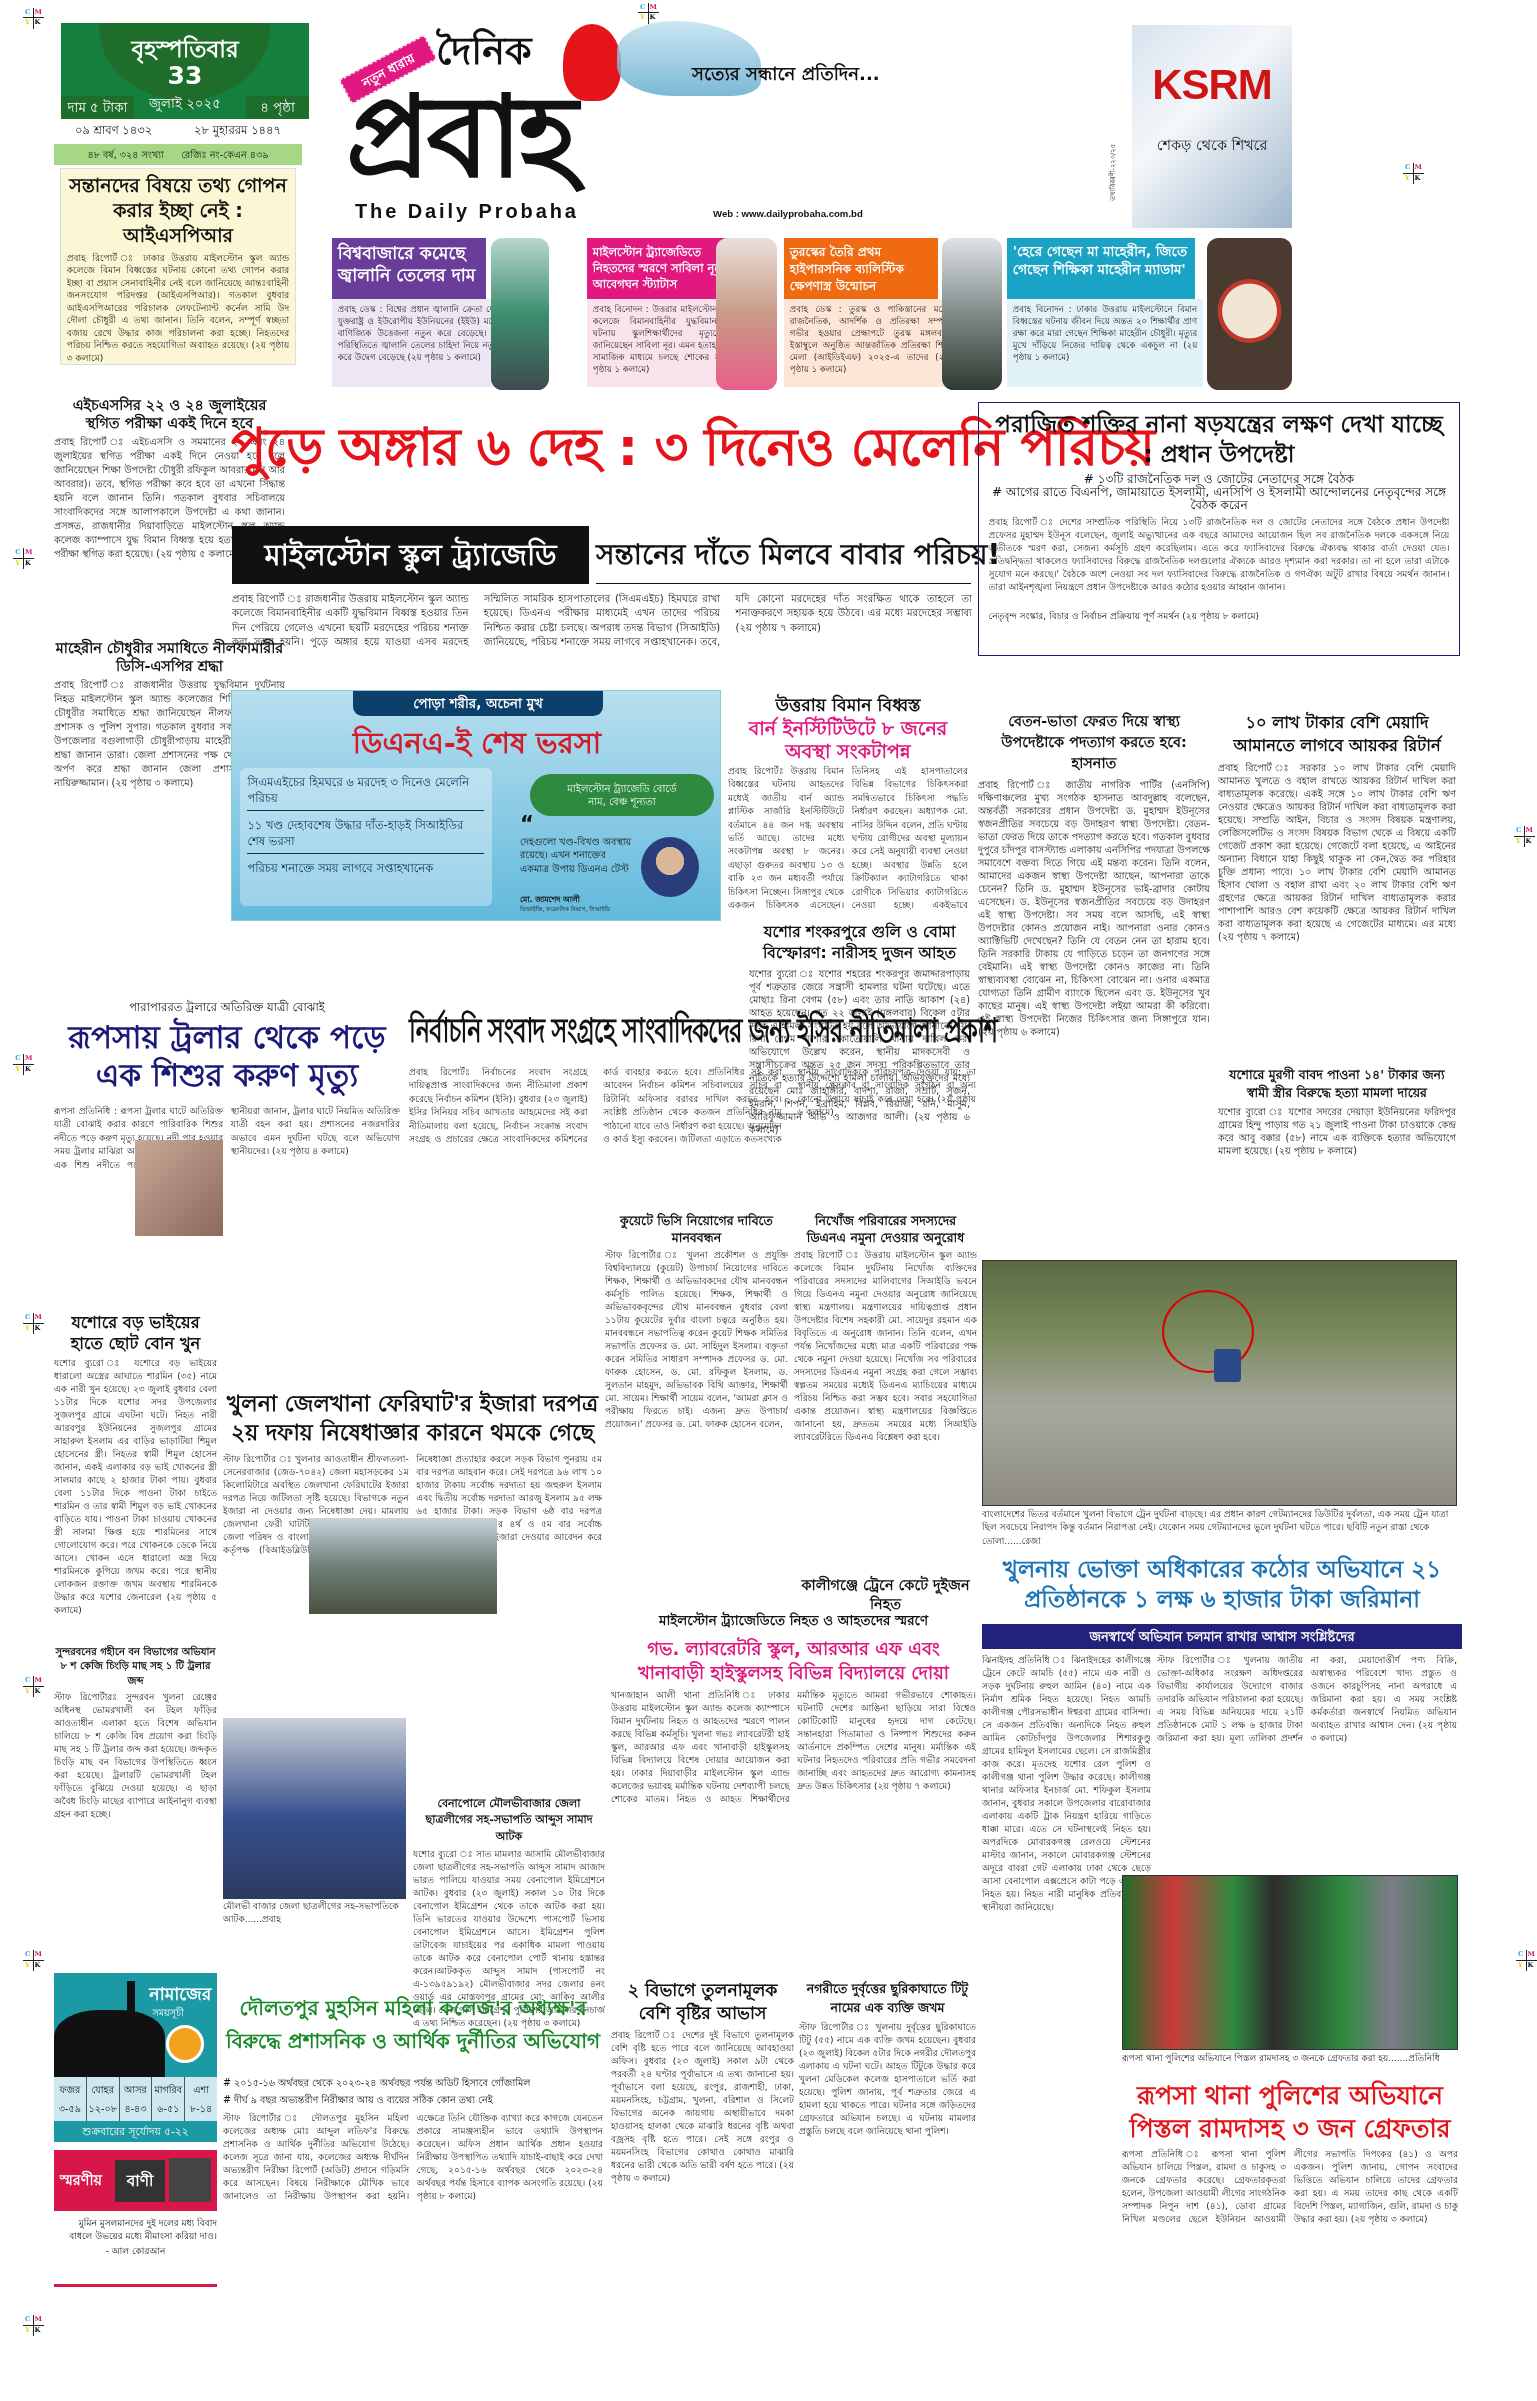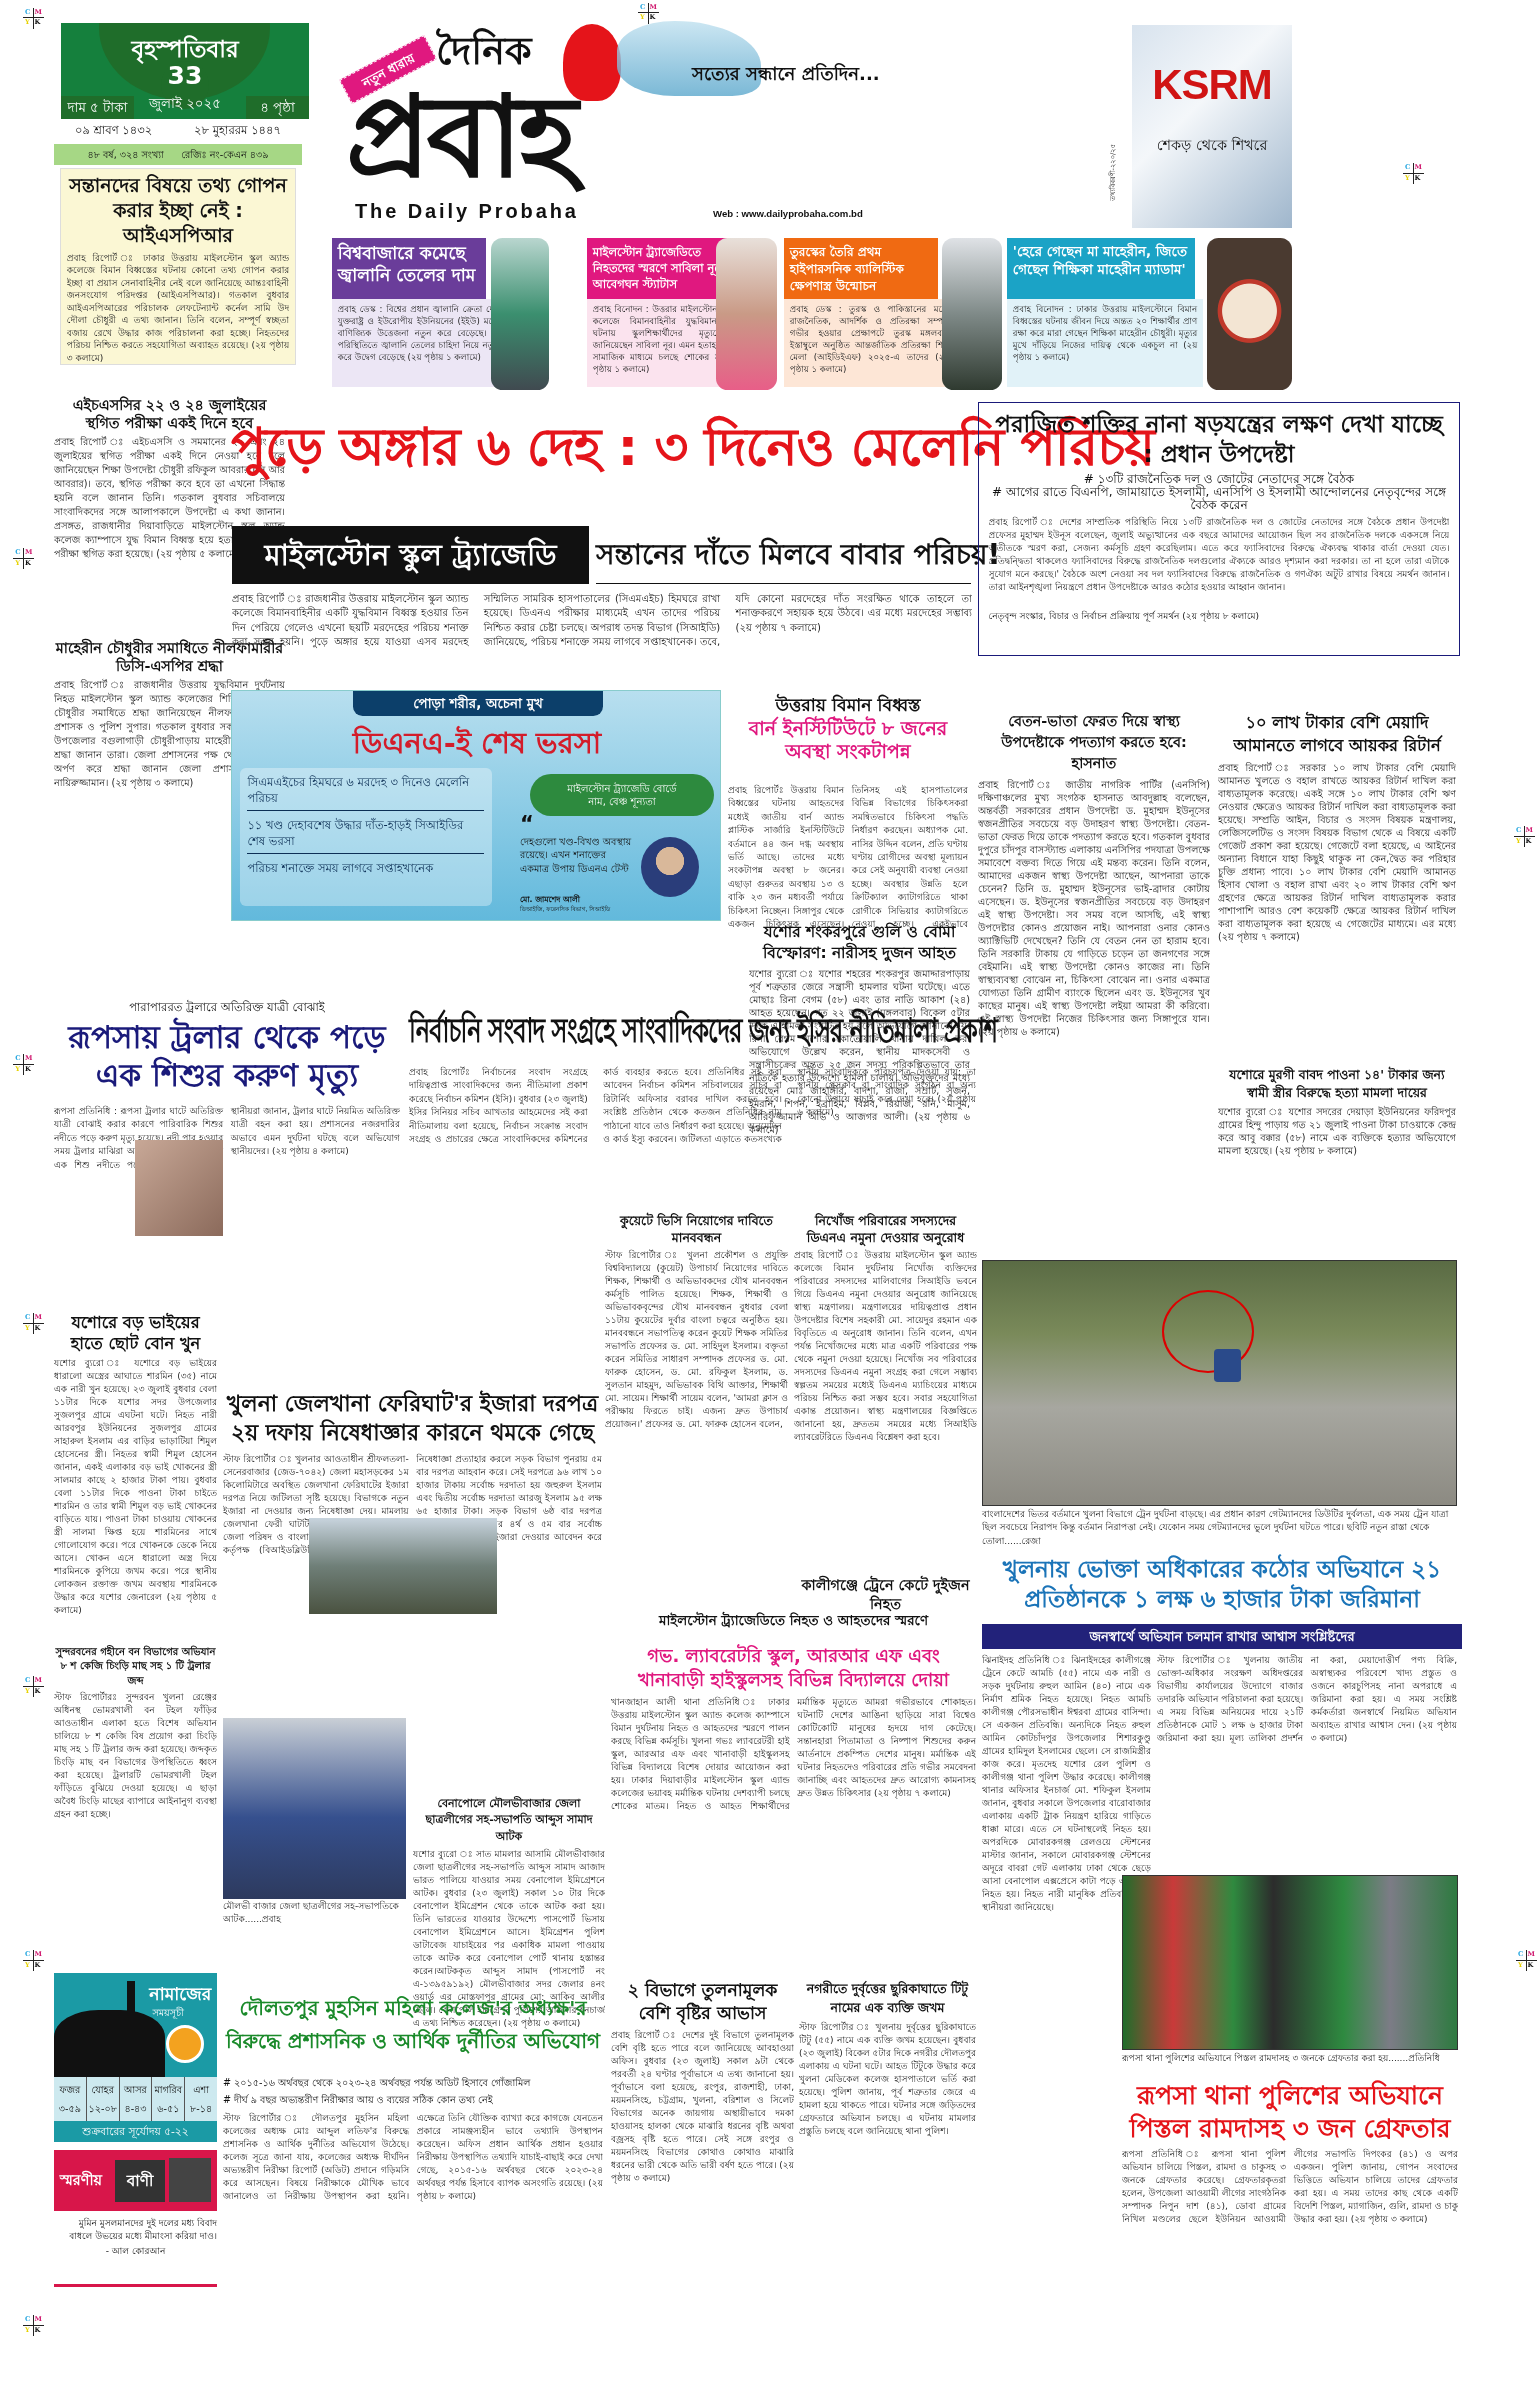--- a/index.html
+++ b/index.html
@@ -174,21 +174,21 @@
   <div style="position:absolute;left:298px;top:83px;width:184px;height:42px;background:#2d8a3e;color:#fff;font-size:10px;line-height:13.4px;padding:7.7px 29px;text-align:center;border-radius:21px">মাইলস্টোন ট্র্যাজেডি বোর্ডে নাম, বেঞ্চ শূন্যতা</div>
   <div style="position:absolute;left:288px;top:121px;font-size:21px;font-weight:bold;color:#111">“</div>
   <div style="position:absolute;left:288px;top:144px;width:115px;font-size:9.6px;line-height:13.4px;color:#111">দেহগুলো খণ্ড-বিখণ্ড অবস্থায় রয়েছে। এখন শনাক্তের একমাত্র উপায় ডিএনএ টেস্ট</div>
   <div style="position:absolute;left:288px;top:202px;font-size:7.7px;font-weight:bold">মো. জামশেদ আলী</div>
   <div style="position:absolute;left:288px;top:213px;font-size:5.8px">ডিআইজি, ফরেনসিক বিভাগ, সিআইডি</div>
   <div class="img" style="position:absolute;left:409px;top:146px;width:58px;height:60px;border-radius:50%;background:radial-gradient(circle at 50% 40%,#d9b89a 0 30%,#2a3d7a 31%)"></div>
 </div>
 
 <div class="abs" style="left:728px;top:696px;width:240px;">
   <div class="hl" style="font-size:17.3px;margin-bottom:1.9px">উত্তরায় বিমান বিধ্বস্ত</div>
-  <div class="hl" style="font-size:19px;color:#e0187f;line-height:23px;margin-bottom:21px">বার্ন ইনস্টিটিউটে ৮ জনের অবস্থা সংকটাপন্ন</div>
+  <div class="hl" style="font-size:19px;color:#e0187f;line-height:23px;margin-bottom:2px">বার্ন ইনস্টিটিউটে ৮ জনের অবস্থা সংকটাপন্ন</div>
   <div class="body-text cols2" style="font-size:9px;line-height:13.4px;height:159px;overflow:hidden;column-gap:7.7px">প্রবাহ রিপোর্টঃ উত্তরায় বিমান বিধ্বস্তের ঘটনায় আহতদের মধ্যেই জাতীয় বার্ন অ্যান্ড প্লাস্টিক সার্জারি ইনস্টিটিউটে বর্তমানে ৪৪ জন দগ্ধ অবস্থায় ভর্তি আছে। তাদের মধ্যে সংকটাপন্ন অবস্থা ৮ জনের। এছাড়া গুরুতর অবস্থায় ১৩ ও বাকি ২৩ জন মধ্যবর্তী পর্যায়ে চিকিৎসা নিচ্ছেন। সিঙ্গাপুর থেকে একজন চিকিৎসক এসেছেন। তিনিসহ এই হাসপাতালের বিভিন্ন বিভাগের চিকিৎসকরা সমন্বিতভাবে চিকিৎসা পদ্ধতি নির্ধারণ করছেন। অধ্যাপক মো. নাসির উদ্দিন বলেন, প্রতি ঘণ্টায় ঘণ্টায় রোগীদের অবস্থা মূল্যায়ন করে সেই অনুযায়ী ব্যবস্থা নেওয়া হচ্ছে। অবস্থার উন্নতি হলে ক্রিটিক্যাল ক্যাটাগরিতে থাকা রোগীকে সিভিয়ার ক্যাটাগরিতে নেওয়া হচ্ছে। একইভাবে সিভিয়ার হিসেবে বিবেচিত রোগীর অবস্থার অবনতি হলে তাকে ক্রিটিক্যাল ক্যাটাগরিতে নেওয়া হচ্ছে।</div>
 </div>
 
 <div class="abs" style="left:978px;top:402px;width:482px;height:254px;border:1.9px solid #1a1a7a;padding:5.8px 9.6px;">
   <div class="hl" style="font-size:23px;line-height:30px">পরাজিত শক্তির নানা ষড়যন্ত্রের লক্ষণ দেখা যাচ্ছে : প্রধান উপদেষ্টা</div>
   <div class="hl" style="font-size:12px;font-weight:normal;margin-top:3.8px"># ১৩টি রাজনৈতিক দল ও জোটের নেতাদের সঙ্গে বৈঠক</div>
   <div class="hl" style="font-size:12px;font-weight:normal;margin-bottom:3.8px"># আগের রাতে বিএনপি, জামায়াতে ইসলামী, এনসিপি ও ইসলামী আন্দোলনের নেতৃবৃন্দের সঙ্গে বৈঠক করেন</div>
   <div class="body-text" style="font-size:9px;line-height:13px;height:94px;overflow:hidden">প্রবাহ রিপোর্ট ঃ দেশের সাম্প্রতিক পরিস্থিতি নিয়ে ১৩টি রাজনৈতিক দল ও জোটের নেতাদের সঙ্গে বৈঠকে প্রধান উপদেষ্টা প্রফেসর মুহাম্মদ ইউনূস বলেছেন, জুলাই অভ্যুত্থানের এক বছরে আমাদের আয়োজন ছিল সব রাজনৈতিক দলকে একসঙ্গে নিয়ে অতীতকে স্মরণ করা, সেজন্য কর্মসূচি গ্রহণ করেছিলাম। এতে করে ফ্যাসিবাদের বিরুদ্ধে ঐক্যবদ্ধ থাকার বার্তা দেওয়া যেত। প্রতিদ্বন্দ্বিতা থাকলেও ফ্যাসিবাদের বিরুদ্ধে রাজনৈতিক দলগুলোর ঐক্যকে আরও দৃশ্যমান করা দরকার। তা না হলে তারা এটাকে সুযোগ মনে করছে।' বৈঠকে অংশ নেওয়া সব দল ফ্যাসিবাদের বিরুদ্ধে রাজনৈতিক ও গণঐক্য অটুট রাখার বিষয়ে সমর্থন জানান। তারা আইনশৃঙ্খলা নিয়ন্ত্রণে প্রধান উপদেষ্টাকে আরও কঠোর হওয়ার আহ্বান জানান।</div>
   <div style="font-size:9px;line-height:13.4px">নেতৃবৃন্দ সংস্কার, বিচার ও নির্বাচন প্রক্রিয়ায় পূর্ণ সমর্থন (২য় পৃষ্ঠায় ৮ কলামে)</div>
 </div>
@@ -247,21 +247,21 @@
   <div class="body-text" style="font-size:9px;line-height:13px;height:279px;overflow:hidden">স্টাফ রিপোর্টারঃ সুন্দরবন খুলনা রেঞ্জের অধিনস্থ ভোমরখালী বন টহল ফাঁড়ির আওতাধীন এলাকা হতে বিশেষ অভিযান চালিয়ে ৮ শ কেজি বিষ প্রয়োগ করা চিংড়ি মাছ সহ ১ টি ট্রলার জব্দ করা হয়েছে। জব্দকৃত চিংড়ি মাছ বন বিভাগের উপস্থিতিতে ধ্বংস করা হয়েছে। ট্রলারটি ভোমরখালী টহল ফাঁড়িতে বুঝিয়ে দেওয়া হয়েছে। এ ছাড়া অবৈধ চিংড়ি মাছের ব্যাপারে আইনানুগ ব্যবস্থা গ্রহন করা হচ্ছে।</div>
 </div>
 
 <div class="abs" style="left:223px;top:1389px;width:379px;">
   <div class="hl" style="font-size:22px;line-height:29px;margin-bottom:5.8px">খুলনা জেলখানা ফেরিঘাট'র ইজারা দরপত্র ২য় দফায় নিষেধাজ্ঞার কারনে থমকে গেছে</div>
   <div class="body-text cols2" style="font-size:9px;line-height:13px;height:183px;overflow:hidden;column-gap:7.7px">স্টাফ রিপোর্টার ঃ খুলনার আওতাধীন শ্রীফলতলা-সেনেরবাজার (জেড-৭০৪২) জেলা মহাসড়কের ১ম কিলোমিটারে অবস্থিত জেলখানা ফেরিঘাটের ইজারা দরপত্র নিয়ে জটিলতা সৃষ্টি হয়েছে। বিভাগকে নতুন ইজারা না দেওয়ার জন্য নিষেধাজ্ঞা দেয়। মামলায় জেলখানা ফেরী ঘাটটির মালিকানা দাবি করছেন জেলা পরিষদ ও বাংলাদেশ অভ্যন্তরীণ নৌপরিবহন কর্তৃপক্ষ (বিআইডব্লিউটিএ)। আদালত আবারও নিষেধাজ্ঞা প্রত্যাহার করলে সড়ক বিভাগ পুনরায় ৫ম বার দরপত্র আহবান করে। সেই দরপত্রে ৯৬ লাখ ১০ হাজার টাকায় সর্বোচ্চ দরদাতা হয় জহুরুল ইসলাম এবং দ্বিতীয় সর্বোচ্চ দরদাতা আরজু ইসলাম ৯৫ লক্ষ ৬৫ হাজার টাকা। সড়ক বিভাগ ৬ষ্ঠ বার দরপত্র আহবান করে ২য় বার ৪র্থ ও ৫ম বার সর্বোচ্চ দরদাতাদের অনুকূলে ইজারা দেওয়ার আবেদন করে (২য় পৃষ্ঠায় ১ কলামে)</div>
   <div class="img" style="position:absolute;left:86px;top:129px;width:188px;height:96px;background:linear-gradient(180deg,#c8d4de,#6f7f78,#4a5240)"></div>
 </div>
 
 <div class="abs" style="left:611px;top:1614px;width:365px;">
-  <div class="hl" style="font-size:13.4px;margin-bottom:15px">মাইলস্টোন ট্র্যাজেডিতে নিহত ও আহতদের স্মরণে</div>
+  <div class="hl" style="font-size:13.4px;margin-bottom:8px">মাইলস্টোন ট্র্যাজেডিতে নিহত ও আহতদের স্মরণে</div>
   <div class="hl" style="font-size:18px;line-height:24px;color:#e0187f;margin-bottom:3.8px">গভ. ল্যাবরেটরি স্কুল, আরআর এফ এবং খানাবাড়ী হাইস্কুলসহ বিভিন্ন বিদ্যালয়ে দোয়া</div>
   <div class="body-text cols2" style="font-size:9px;line-height:13px;height:192px;overflow:hidden;column-gap:7.7px">খানজাহান আলী থানা প্রতিনিধি ঃ ঢাকার উত্তরায় মাইলস্টোন স্কুল অ্যান্ড কলেজ ক্যাম্পাসে বিমান দুর্ঘটনায় নিহত ও আহতদের স্মরণে পালন করছে বিভিন্ন কর্মসূচি। খুলনা গভঃ ল্যাবরেটরী হাই স্কুল, আরআর এফ এবং খানাবাড়ী হাইস্কুলসহ বিভিন্ন বিদ্যালয়ে বিশেষ দোয়ার আয়োজন করা হয়। ঢাকার দিয়াবাড়ীর মাইলস্টোন স্কুল এ্যান্ড কলেজের ভয়াবহ মর্মান্তিক ঘটনায় দেশব্যাপী চলছে শোকের মাতম। নিহত ও আহত শিক্ষার্থীদের মর্মান্তিক মৃত্যুতে আমরা গভীরভাবে শোকাহত। ঘটনাটি দেশের আঙিনা ছাড়িয়ে সারা বিশ্বেও কোটিকোটি মানুষের হৃদয়ে দাগ কেটেছে। সন্তানহারা পিতামাতা ও নিষ্পাপ শিশুদের করুন আর্তনাদে প্রকম্পিত দেশের মানুষ। মর্মান্তিক এই ঘটনার নিহতদেও পরিবারের প্রতি গভীর সমবেদনা জানাচ্ছি এবং আহতদের দ্রুত আরোগ্য কামনাসহ দ্রুত উন্নত চিকিৎসার (২য় পৃষ্ঠায় ৭ কলামে)</div>
 </div>
 
 <div class="abs img" style="left:223px;top:1718px;width:183px;height:181px;background:linear-gradient(180deg,#c9cfd6,#36508e 55%,#2d3a5e)"></div>
 <div class="abs cap" style="left:223px;top:1900px;width:188px;font-size:9px;line-height:12.5px">মৌলভী বাজার জেলা ছাত্রলীগের সহ-সভাপতিকে আটক......প্রবাহ</div>
 <div class="abs" style="left:413px;top:1796px;width:192px;">
   <div class="hl" style="font-size:11px;line-height:16.3px;margin-bottom:2.9px">বেনাপোলে মৌলভীবাজার জেলা ছাত্রলীগের সহ-সভাপতি আব্দুস সামাদ আটক</div>
   <div class="body-text" style="font-size:9px;line-height:13px;height:384px;overflow:hidden">যশোর ব্যুরো ঃ সাত মামলার আসামি মৌলভীবাজার জেলা ছাত্রলীগের সহ-সভাপতি আব্দুস সামাদ আজাদ ভারত পালিয়ে যাওয়ার সময় বেনাপোল ইমিগ্রেশনে আটক। বুধবার (২৩ জুলাই) সকাল ১০ টার দিকে বেনাপোল ইমিগ্রেশন থেকে তাকে আটক করা হয়। তিনি ভারতের যাওয়ার উদ্দেশ্যে পাসপোর্ট ভিসায় বেনাপোল ইমিগ্রেশনে আসে। ইমিগ্রেশন পুলিশ ডাটাবেজ যাচাইয়ের পর একাধিক মামলা পাওয়ায় তাকে আটক করে বেনাপোল পোর্ট থানায় হস্তান্তর করেন।আটককৃত আব্দুস সামাদ (পাসপোর্ট নং এ-১৩৯৫৯১৯২) মৌলভীবাজার সদর জেলার ৪নং ওয়ার্ড এর মোস্তফাপুর গ্রামের মো: আকিব আলীর ছেলে। বেনাপোল ইমিগ্রেশন পুলিশের অফিসার ইনচার্জ এ তথ্য নিশ্চিত করেছেন। (২য় পৃষ্ঠায় ৩ কলামে)</div>
 </div>

